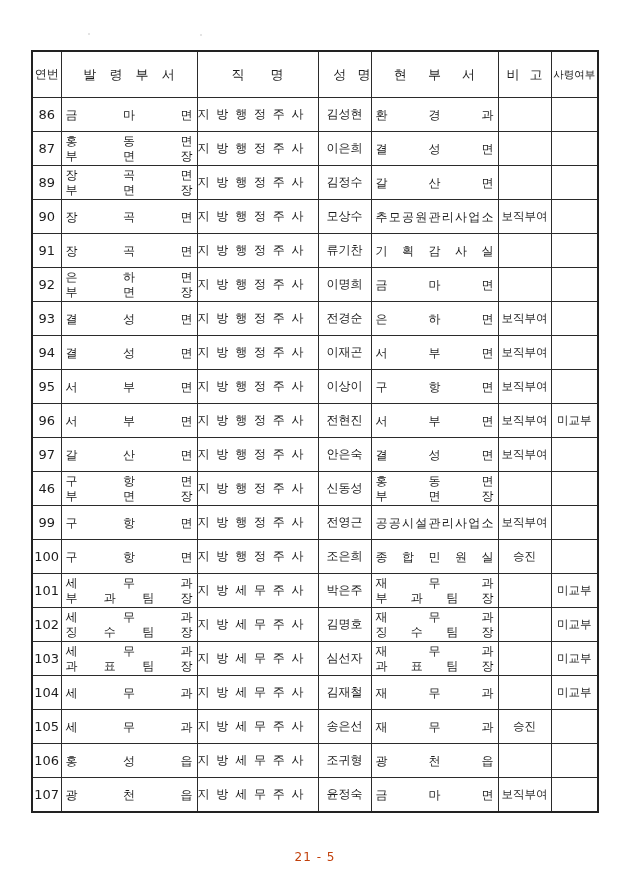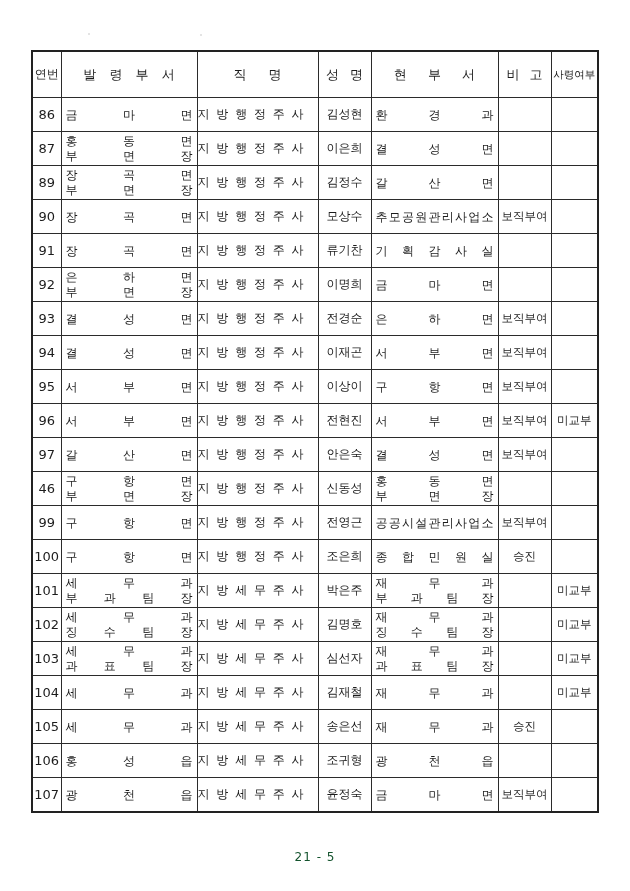--- a/index.html
+++ b/index.html
@@ -15,34 +15,34 @@
   }
   table.doc th,table.doc td{
     border:1.5px solid #2b2b2b;padding:0;vertical-align:middle;
     font-weight:normal;overflow:hidden;
   }
   table.doc{border:2px solid #222;}
   thead th{height:45px;font-size:13px;text-align:center;white-space:nowrap;}
   tbody td{height:33px;font-size:12px;}
   .h-no{font-size:12px;}
   .h-dept{word-spacing:9px;}
-  .h-title{word-spacing:18px;}
-  .h-name{word-spacing:7px;}
+  .h-title{word-spacing:18px;font-family:Liberation Mono, monospace;}
+  .h-name{word-spacing:7px;text-align:right;}
   .h-current{word-spacing:17px;margin-left:16px;}
   .h-note{word-spacing:6px;}
   .h-issued{font-size:10.5px;}
   .c-no{text-align:center;font-size:13px;}
   .c-title{text-align:left;word-spacing:3px;white-space:nowrap;font-size:12px;}
   .c-name{text-align:center;white-space:nowrap;}
   .c-note,.c-issued{text-align:center;white-space:nowrap;font-size:11.5px;}
   .lines{display:flex;flex-direction:column;justify-content:center;gap:1px;height:100%;}
   .jline{display:flex;justify-content:space-between;padding:0 4px;line-height:14px;white-space:nowrap;}
   .footer{
     position:absolute;left:0;top:850px;width:100%;text-align:center;
-    font-size:12px;color:#14532d;letter-spacing:1px;
+    font-size:12px;color:#c2410c;letter-spacing:1px;
   }
 </style>
 </head>
 <body>
 
 <div class="speck" style="left:88px;top:33px;"></div>
 <div class="speck" style="left:200px;top:34px;"></div>
 
 <table class="doc">
   <colgroup>

